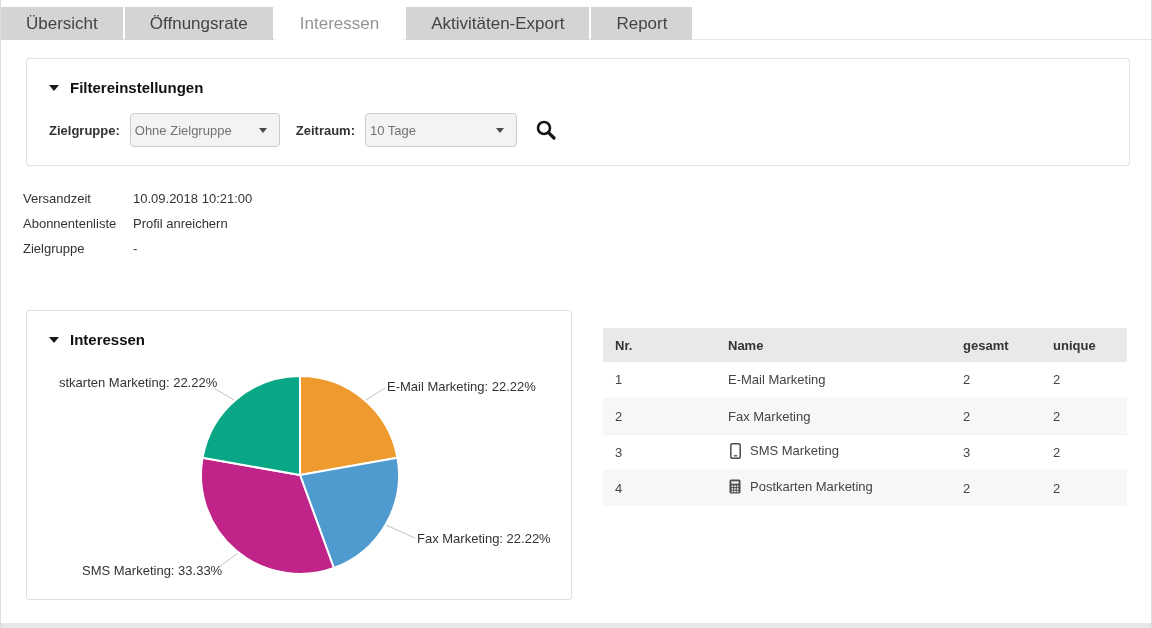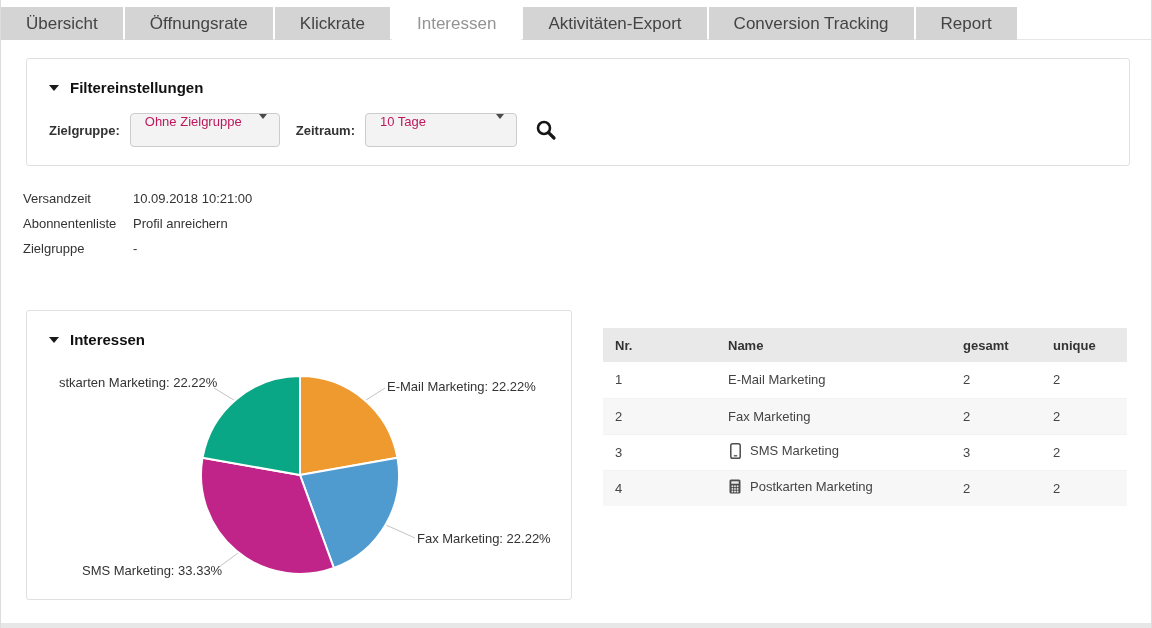--- a/index.html
+++ b/index.html
@@ -19,22 +19,22 @@
   
   .panel { position:absolute; background:#fff; border:1px solid #e0e0e0; border-radius:3px; }
   .filter-panel { left:25px; top:58px; width:1104px; height:108px; padding:20px 22px; }
   .panel-head { display:flex; align-items:center; gap:11px; cursor:pointer; }
   .caret { width:0; height:0; border-left:5px solid transparent; border-right:5px solid transparent; border-top:6px solid #1a1a1a; }
   .panel-title { font-size:15px; font-weight:bold; color:#111; }
   .filter-controls { display:flex; align-items:center; margin-top:17px; }
   .ctl-label { font-size:13px; font-weight:bold; color:#333; }
   .dropdown {
     height:34px; background:#f3f3f3; border:1px solid #ccc; border-radius:4px;
-    display:flex; justify-content:space-between;
-    padding:0 12px 0 14px; font-size:13px; color:#be185d; cursor:pointer; margin-left:10px;
+    display:flex; align-items:center; justify-content:space-between;
+    padding:0 12px 0 4px; font-size:13px; color:#737373; cursor:pointer; margin-left:10px;
   }
   .dd-zielgruppe { width:150px; }
   .dd-zeitraum { width:152px; margin-left:10px; }
   .lbl-zeitraum { margin-left:16px; }
   .dd-arrow { width:0; height:0; border-left:4.5px solid transparent; border-right:4.5px solid transparent; border-top:5px solid #4a4a4a; margin-left:8px; }
   .search-btn { background:none; border:none; padding:0; margin-left:18px; cursor:pointer; display:flex; align-items:center; }
   
   .details { position:absolute; left:22px; top:186px; }
   .detail-row { display:flex; height:25px; align-items:center; font-size:13px; color:#333; }
   .detail-label { width:110px; }
@@ -61,24 +61,22 @@
   .row-icon { display:inline-flex; width:14px; justify-content:center; }
   
   .bottom-bar { position:absolute; left:0; right:0; bottom:0; height:5px; background:#e7e7e7; }
 </style>
 </head>
 <body>
 
 <nav class="tabbar">
     <div class="tab">Übersicht</div>
     <div class="tab">Öffnungsrate</div>
-    <div class="tab">Klickrate</div>
     <div class="tab active">Interessen</div>
     <div class="tab">Aktivitäten-Export</div>
-    <div class="tab">Conversion Tracking</div>
     <div class="tab">Report</div>
   </nav>
 
 <section class="panel filter-panel">
   <div class="panel-head">
     <span class="caret"></span>
     <span class="panel-title">Filtereinstellungen</span>
   </div>
   <div class="filter-controls">
     <span class="ctl-label">Zielgruppe:</span>

